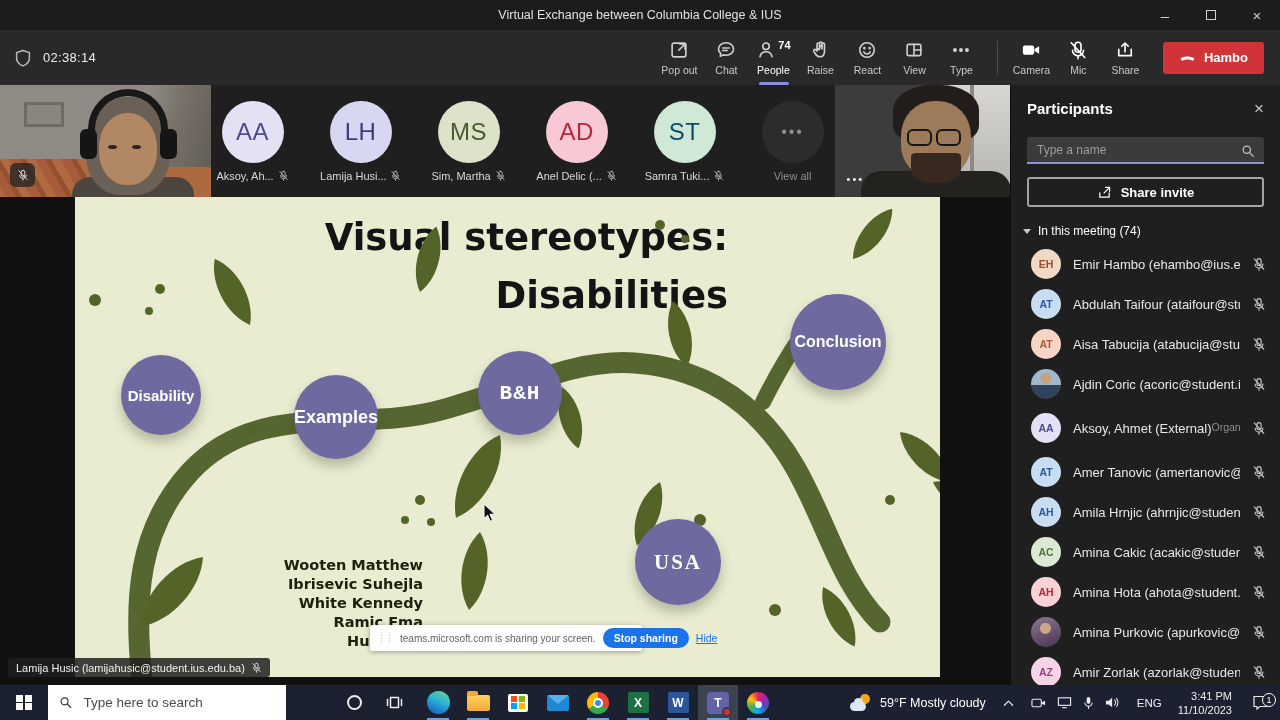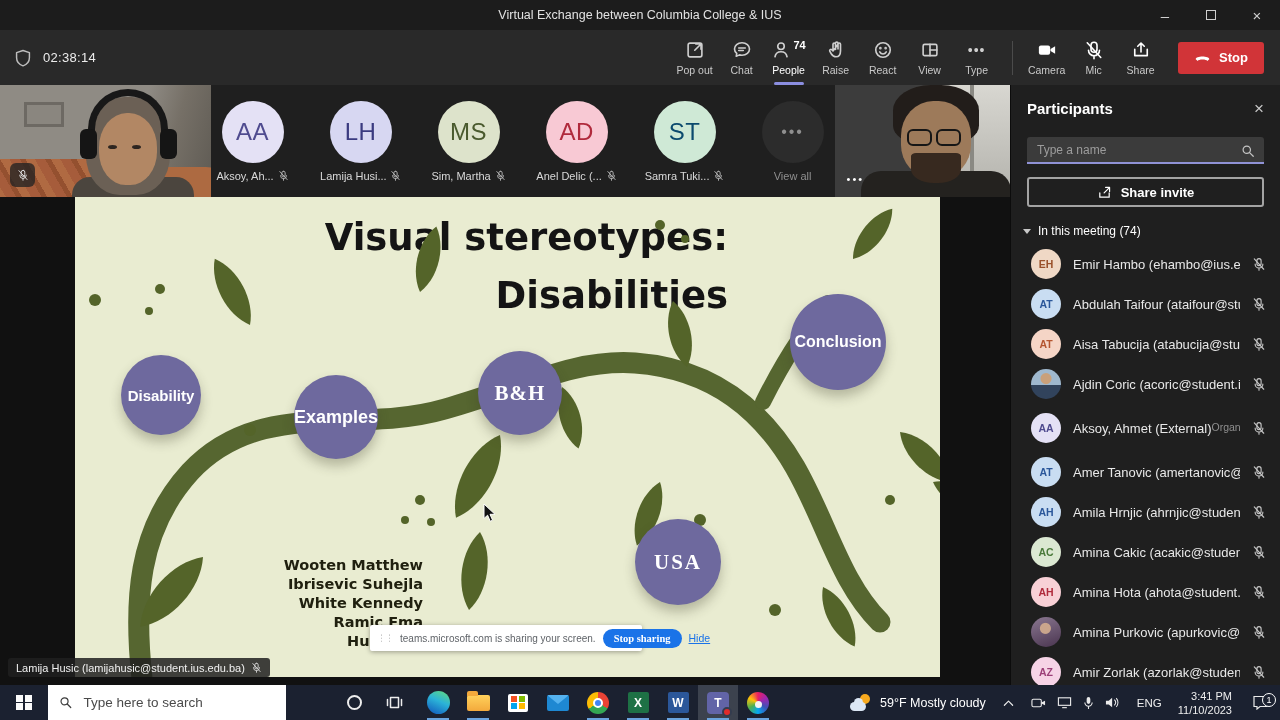--- a/index.html
+++ b/index.html
@@ -75,32 +75,32 @@
   
   .stage{position:absolute;left:0;top:112px;width:1010px;height:488px;background:#111;}
   .slide{position:absolute;left:75px;top:0;width:865px;height:480px;overflow:hidden;}
   .slide-title{position:absolute;top:12px;right:212px;text-align:right;color:#141414;
     font-family:"DejaVu Sans",sans-serif;font-weight:800;font-size:37px;line-height:1.58;}
   .vine{position:absolute;left:0;top:0;}
   .node{position:absolute;border-radius:50%;display:flex;align-items:center;justify-content:center;
     color:#fff;font-weight:bold;box-shadow:0 7px 12px rgba(60,60,40,.3);text-align:center;}
   .node-disability{left:46px;top:158px;width:80px;height:80px;font-size:15px;}
   .node-examples{left:219px;top:178px;width:84px;height:84px;font-size:18px;}
-  .node-bh{left:403px;top:154px;width:84px;height:84px;font-size:21px;letter-spacing:1px;font-family:Liberation Serif, serif;}
+  .node-bh{left:403px;top:154px;width:84px;height:84px;font-size:21px;letter-spacing:1px;font-family:Liberation Mono, monospace;}
   .node-conclusion{left:715px;top:97px;width:96px;height:96px;font-size:16px;}
   .node-usa{left:560px;top:322px;width:86px;height:86px;font-size:21px;letter-spacing:2px;font-family:Liberation Serif, serif;}
   .authors{position:absolute;top:359px;right:517px;text-align:right;color:#20200f;
     font-weight:bold;font-size:14.5px;line-height:19px;font-family:"DejaVu Sans",sans-serif;}
   .author5{position:absolute;left:272px;top:436px;color:#20200f;font-weight:bold;font-size:14.5px;font-family:"DejaVu Sans",sans-serif;}
   .banner{position:absolute;left:295px;top:428px;width:272px;height:26px;background:#fff;border-radius:2px;
     box-shadow:0 1px 5px rgba(0,0,0,.35);display:flex;align-items:center;padding:0 7px;gap:7px;z-index:6;}
   .banner .grip{color:#b5b5b5;font-size:9px;line-height:8px;letter-spacing:-1px;}
   .banner .btxt{color:#5f6368;font-size:10px;white-space:nowrap;}
   .stopbtn{border:none;border-radius:13px;color:#fff;font-size:10.5px;font-weight:bold;
-    padding:4px 11px;font-family:Liberation Serif, serif;cursor:pointer;white-space:nowrap;text-align:center;}
+    padding:4px 11px;font-family:Liberation Sans, sans-serif;cursor:pointer;white-space:nowrap;text-align:center;}
   .hidelink{color:#1a73e8;font-size:10.5px;text-decoration:underline;cursor:pointer;}
   .cursor{position:absolute;left:408px;top:306px;z-index:7;}
   .presenter-pill{position:absolute;left:8px;top:461px;height:19px;display:flex;align-items:center;gap:6px;
     background:rgba(32,32,32,.85);border-radius:3px;padding:0 8px;z-index:8;}
   .presenter-pill .ptxt{color:#f0f0f0;font-size:11px;white-space:nowrap;}
   .presenter-pill .mic{color:#dcdcdc;}
   
   .panel{position:absolute;left:1010px;top:0;width:270px;height:600px;background:#1f1f1f;border-left:1px solid #0c0c0c;overflow:hidden;}
   .p-head{display:flex;align-items:center;padding:15px 16px 6px 16px;}
   .p-title{color:#fff;font-weight:bold;font-size:15px;flex:1;}
@@ -279,21 +279,21 @@
           <path d="M3 7.5v5h10v-5"></path>
             <path d="M8 9.5V2.6M5.4 5 8 2.4 10.6 5"></path>
         </svg>
         <span class="lbl">Share</span>
       </div>
     </div>
     <button class="leave-btn" style="background-color: rgb(209, 52, 56);">
       <svg width="17" height="17" viewBox="0 0 16 16">
         <path d="M1.6 9.6c0-3.4 12.8-3.4 12.8 0l-1.9 1.7c-.5-1.9-8.5-1.9-9 0z" fill="#fff"></path>
       </svg>
-      <span>Stop</span>
+      <span>Hambo</span>
     </button>
   </div>
 
   <div class="main">
     <div class="stagecol">
 
       <div class="filmstrip">
         <div class="vtile v-left">
           <div class="frame"></div>
           <div class="couch"></div>

